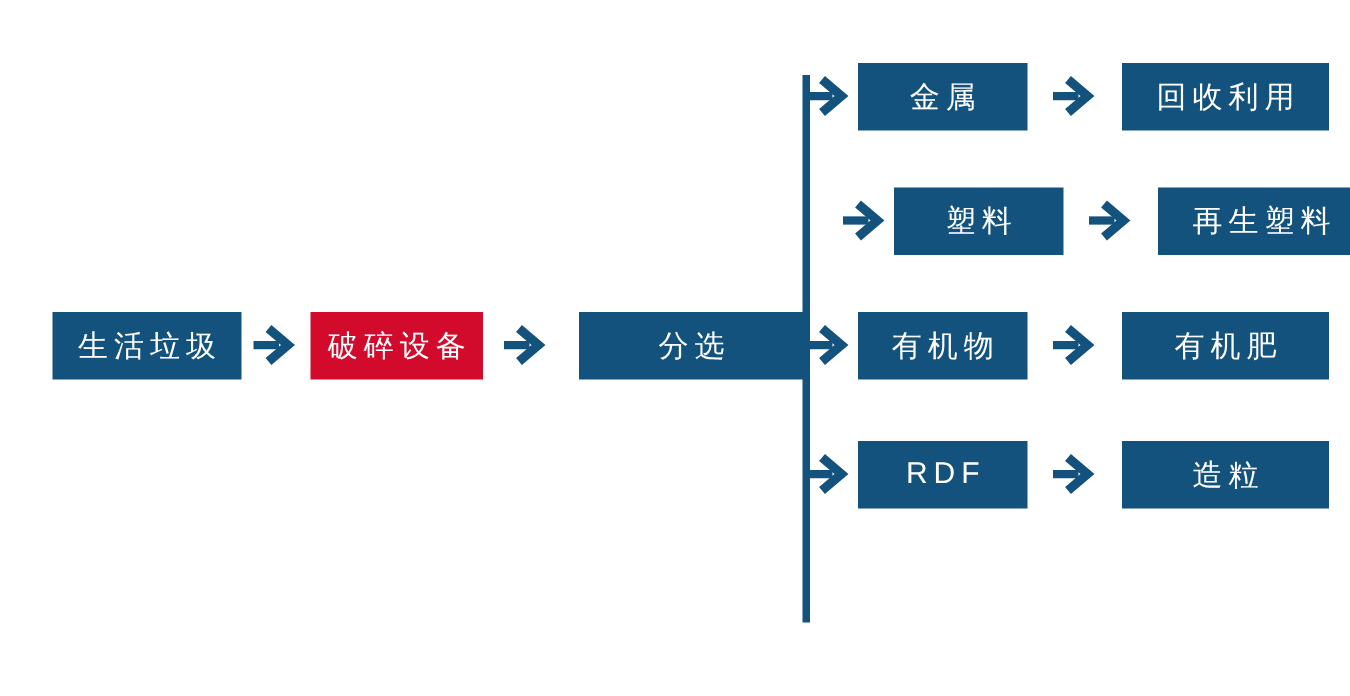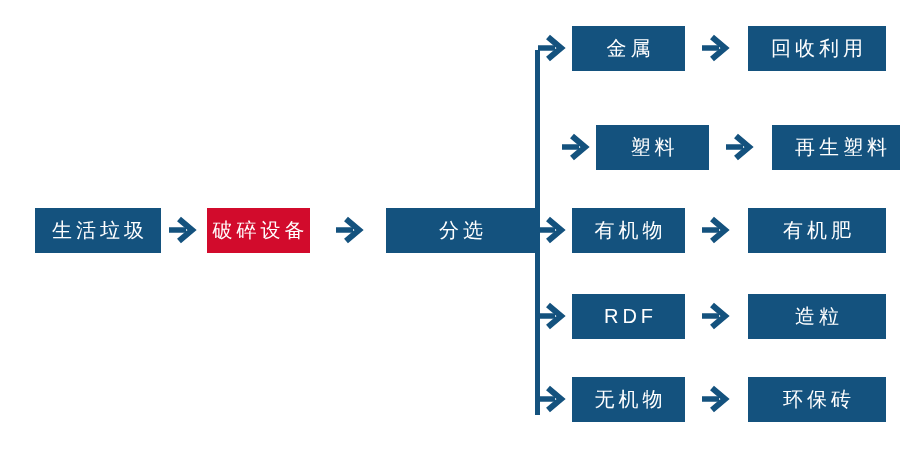--- a/index.html
+++ b/index.html
@@ -42,33 +42,33 @@
     position: absolute;
     left: 535px;
     top: 50px;
     width: 5px;
     height: 365px;
     background: var(--blue, #14527E);
   }
 
   
   .n-main1 { left: 35px;  top: 208px; width: 126px; }
-  .n-main2 { left: 207px; top: 208px; width: 103px; }
+  .n-main2 { left: 207px; top: 208px; width: 115px; }
   .n-main3 { left: 386px; top: 208px; width: 150px; }
   .a-main1 { left: 167px; top: 215px; }
   .a-main2 { left: 334px; top: 215px; }
 
   
   .branch-row {
     position: absolute;
     left: 0;
     width: 900px;
     height: 45px;
   }
-  .row-0 { top: 26px;  }
+  .row-0 { top: 42px;  }
   .row-1 { top: 125px; margin-left: 24px; }
   .row-2 { top: 208px; }
   .row-3 { top: 294px; }
   .row-4 { top: 377px; }
 
   .branch-row .a-branch { left: 536px; top: 7px; }
   .branch-row .a-mid    { left: 700px; top: 7px; }
   .branch-row .out-box  { left: 572px; top: 0; width: 113px; }
   .branch-row .res-box  { left: 748px; top: 0; width: 138px; }
 </style>
@@ -140,26 +140,14 @@
       <path d="M12 4 L25 15 L12 26" stroke="currentColor" stroke-width="6" fill="none" stroke-linejoin="miter"></path>
     </svg>
     <div class="box blue out-box">有机物</div>
     <svg class="arrow a-mid" viewBox="0 0 30 30">
       <path d="M2 15 H19" stroke="currentColor" stroke-width="5.5" fill="none"></path>
       <path d="M12 4 L25 15 L12 26" stroke="currentColor" stroke-width="6" fill="none" stroke-linejoin="miter"></path>
     </svg>
     <div class="box blue res-box">有机肥</div>
   </div>
 
-  <div class="branch-row row-4">
-    <svg class="arrow a-branch" viewBox="0 0 30 30">
-      <path d="M2 15 H19" stroke="currentColor" stroke-width="5.5" fill="none"></path>
-      <path d="M12 4 L25 15 L12 26" stroke="currentColor" stroke-width="6" fill="none" stroke-linejoin="miter"></path>
-    </svg>
-    <div class="box blue out-box">无机物</div>
-    <svg class="arrow a-mid" viewBox="0 0 30 30">
-      <path d="M2 15 H19" stroke="currentColor" stroke-width="5.5" fill="none"></path>
-      <path d="M12 4 L25 15 L12 26" stroke="currentColor" stroke-width="6" fill="none" stroke-linejoin="miter"></path>
-    </svg>
-    <div class="box blue res-box">环保砖</div>
-  </div>
 
 </div>
 
 </body></html>

